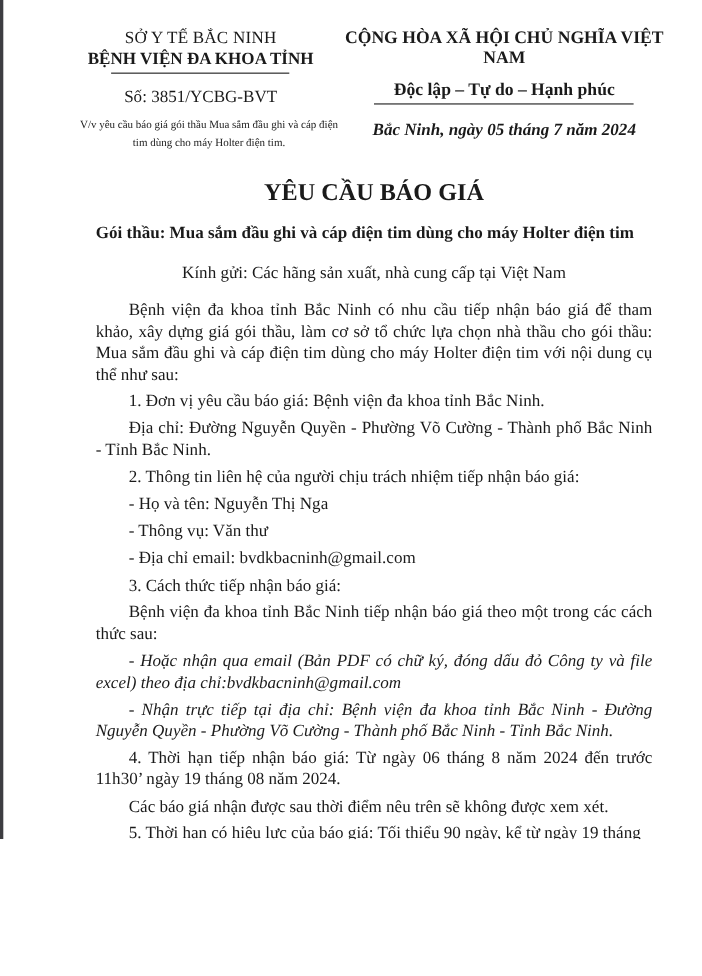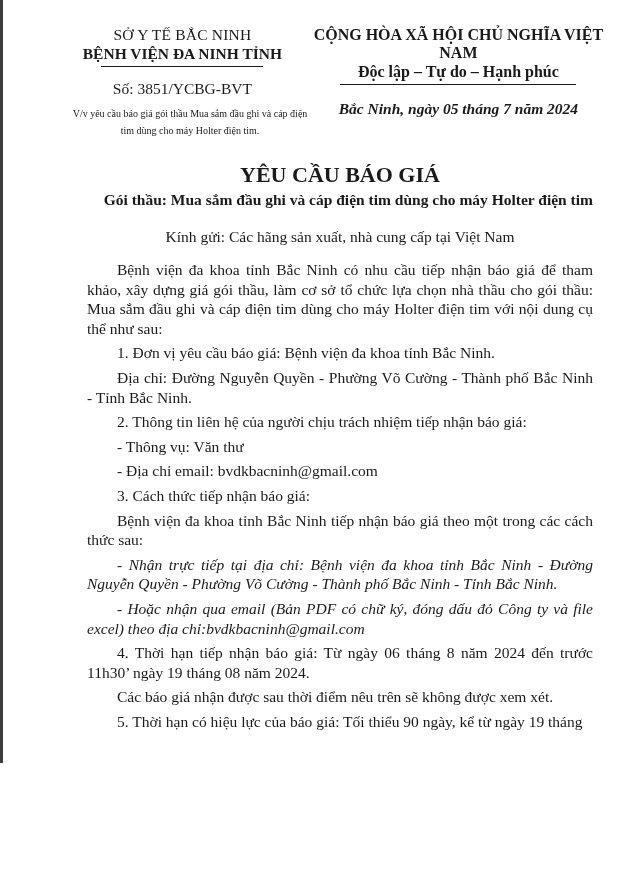--- a/index.html
+++ b/index.html
@@ -70,20 +70,21 @@
   }
   .country-name {
     font-size: 16px;
     font-weight: bold;
     line-height: 18px;
   }
   .national-motto {
     font-size: 16px;
     font-weight: bold;
     line-height: 20px;
+    margin-top: 10px;
   }
   .place-date {
     font-size: 15.5px;
     font-weight: bold;
     font-style: italic;
     line-height: 18px;
     margin-top: 15px;
   }
   
   .doc-body {
@@ -91,25 +92,25 @@
     margin-right: 45px;
   }
   .doc-title {
     text-align: center;
     font-size: 22px;
     font-weight: bold;
     line-height: 22px;
     margin-top: 25px;
   }
   .doc-subtitle {
-    text-align: right;
+    text-align: left;
     font-size: 15.5px;
     font-weight: bold;
     line-height: 20px;
-    margin-top: 4px;
+    margin-top: 16px;
   }
   .salutation {
     text-align: center;
     font-size: 15.5px;
     line-height: 20px;
     margin-top: 17px;
   }
   
   .body-text {
     margin-top: 13px;
@@ -126,21 +127,21 @@
 </style>
 </head>
 <body>
 
 <div class="page">
   <div class="edge-line"></div>
 
   <div class="letterhead">
     <div class="issuer-block">
       <div class="parent-org">SỞ Y TẾ BẮC NINH</div>
-      <div class="org-name">BỆNH VIỆN ĐA NINH TỈNH</div>
+      <div class="org-name">BỆNH VIỆN ĐA KHOA TỈNH</div>
       <div class="rule rule-issuer"></div>
       <div class="doc-number">Số: 3851/YCBG-BVT</div>
       <div class="doc-subject">V/v yêu cầu báo giá gói thầu Mua sắm đầu ghi và cáp điện tim dùng cho máy Holter điện tim.</div>
     </div>
     <div class="national-block">
       <div class="country-name">CỘNG HÒA XÃ HỘI CHỦ NGHĨA VIỆT NAM</div>
       <div class="national-motto">Độc lập – Tự do – Hạnh phúc</div>
       <div class="rule rule-motto"></div>
       <div class="place-date">Bắc Ninh, ngày 05 tháng 7 năm 2024</div>
     </div>
@@ -149,24 +150,25 @@
   <div class="doc-body">
     <div class="doc-title">YÊU CẦU BÁO GIÁ</div>
     <div class="doc-subtitle">Gói thầu: Mua sắm đầu ghi và cáp điện tim dùng cho máy Holter điện tim</div>
     <div class="salutation">Kính gửi: Các hãng sản xuất, nhà cung cấp tại Việt Nam</div>
 
     <div class="body-text">
       <p>Bệnh viện đa khoa tỉnh Bắc Ninh có nhu cầu tiếp nhận báo giá để tham khảo, xây dựng giá gói thầu, làm cơ sở tổ chức lựa chọn nhà thầu cho gói thầu: Mua sắm đầu ghi và cáp điện tim dùng cho máy Holter điện tim với nội dung cụ thể như sau:</p>
       <p>1. Đơn vị yêu cầu báo giá: Bệnh viện đa khoa tỉnh Bắc Ninh.</p>
       <p>Địa chỉ: Đường Nguyễn Quyền - Phường Võ Cường - Thành phố Bắc Ninh - Tỉnh Bắc Ninh.</p>
       <p>2. Thông tin liên hệ của người chịu trách nhiệm tiếp nhận báo giá:</p>
+      <p>- Họ và tên: Nguyễn Thị Nga</p>
       <p>- Thông vụ: Văn thư</p>
       <p>- Địa chỉ email: bvdkbacninh@gmail.com</p>
       <p>3. Cách thức tiếp nhận báo giá:</p>
       <p>Bệnh viện đa khoa tỉnh Bắc Ninh tiếp nhận báo giá theo một trong các cách thức sau:</p>
+      <p class="p-italic">- Hoặc nhận qua email (Bản PDF có chữ ký, đóng dấu đỏ Công ty và file excel) theo địa chỉ:bvdkbacninh@gmail.com</p>
       <p class="p-italic">- Nhận trực tiếp tại địa chỉ: Bệnh viện đa khoa tỉnh Bắc Ninh - Đường Nguyễn Quyền - Phường Võ Cường - Thành phố Bắc Ninh - Tỉnh Bắc Ninh.</p>
-      <p class="p-italic">- Hoặc nhận qua email (Bản PDF có chữ ký, đóng dấu đỏ Công ty và file excel) theo địa chỉ:bvdkbacninh@gmail.com</p>
       <p>4. Thời hạn tiếp nhận báo giá: Từ ngày 06 tháng 8 năm 2024 đến trước 11h30’ ngày 19 tháng 08 năm 2024.</p>
       <p>Các báo giá nhận được sau thời điểm nêu trên sẽ không được xem xét.</p>
       <p>5. Thời hạn có hiệu lực của báo giá: Tối thiểu 90 ngày, kể từ ngày 19 tháng</p>
     </div>
   </div>
 </div>
 
 </body></html>

